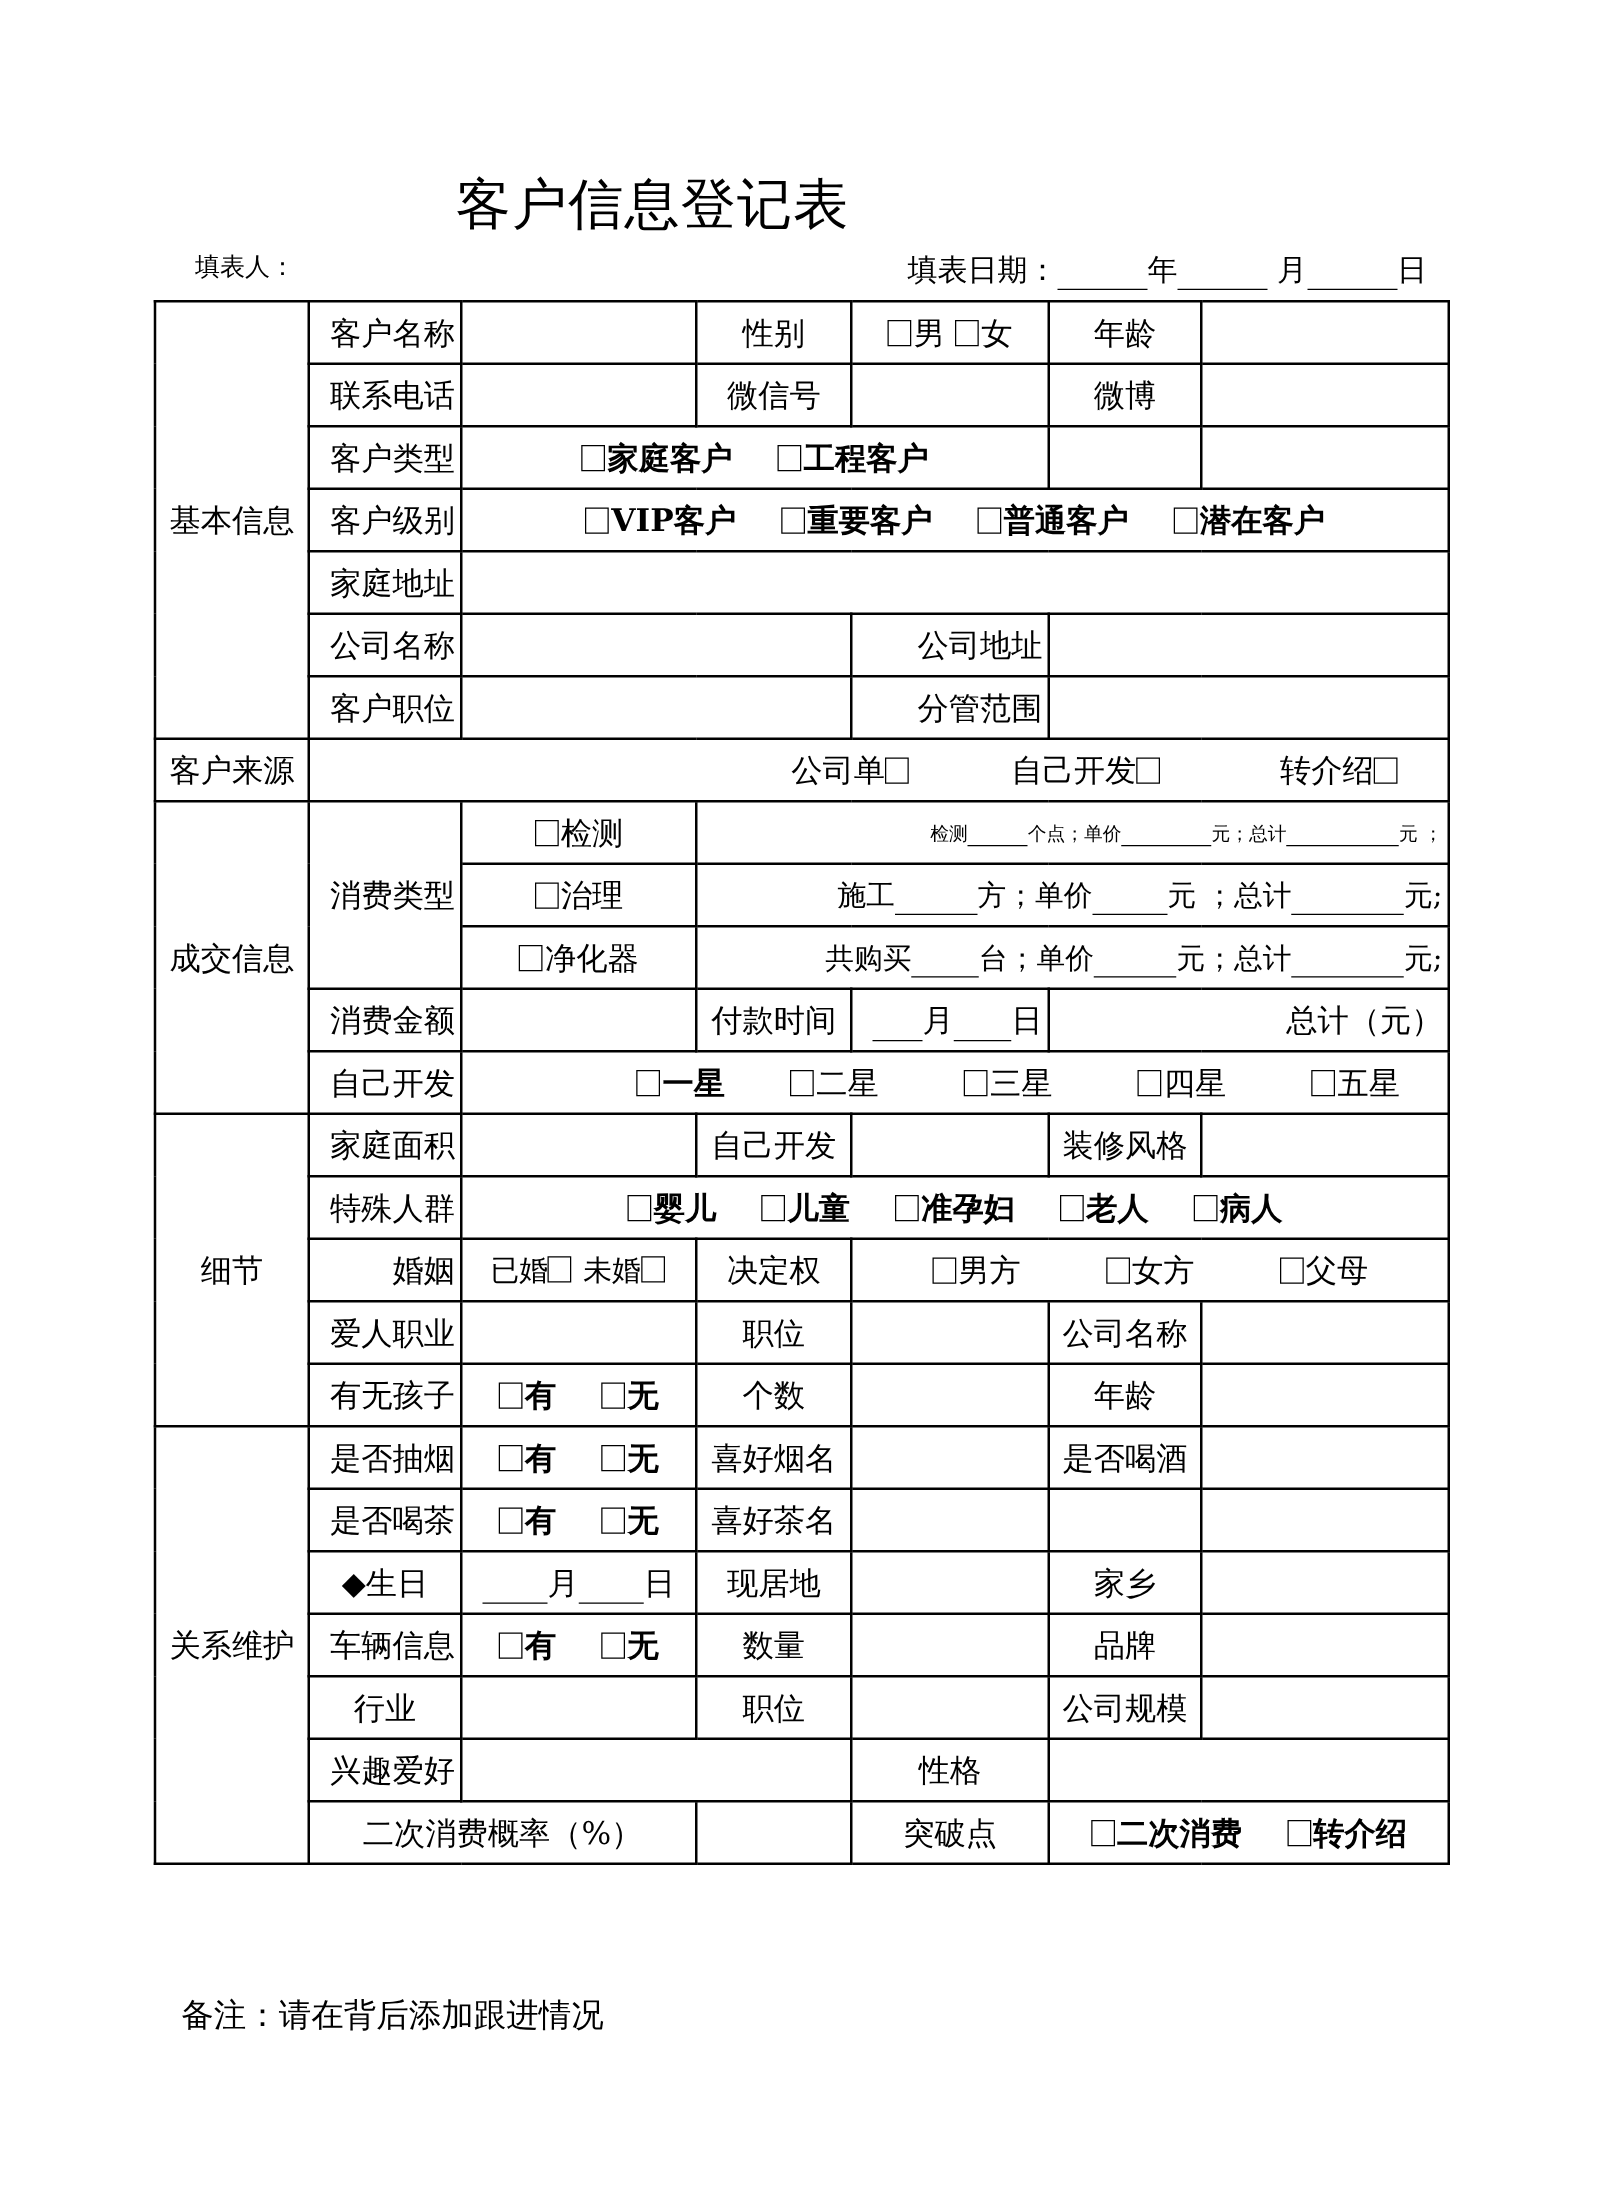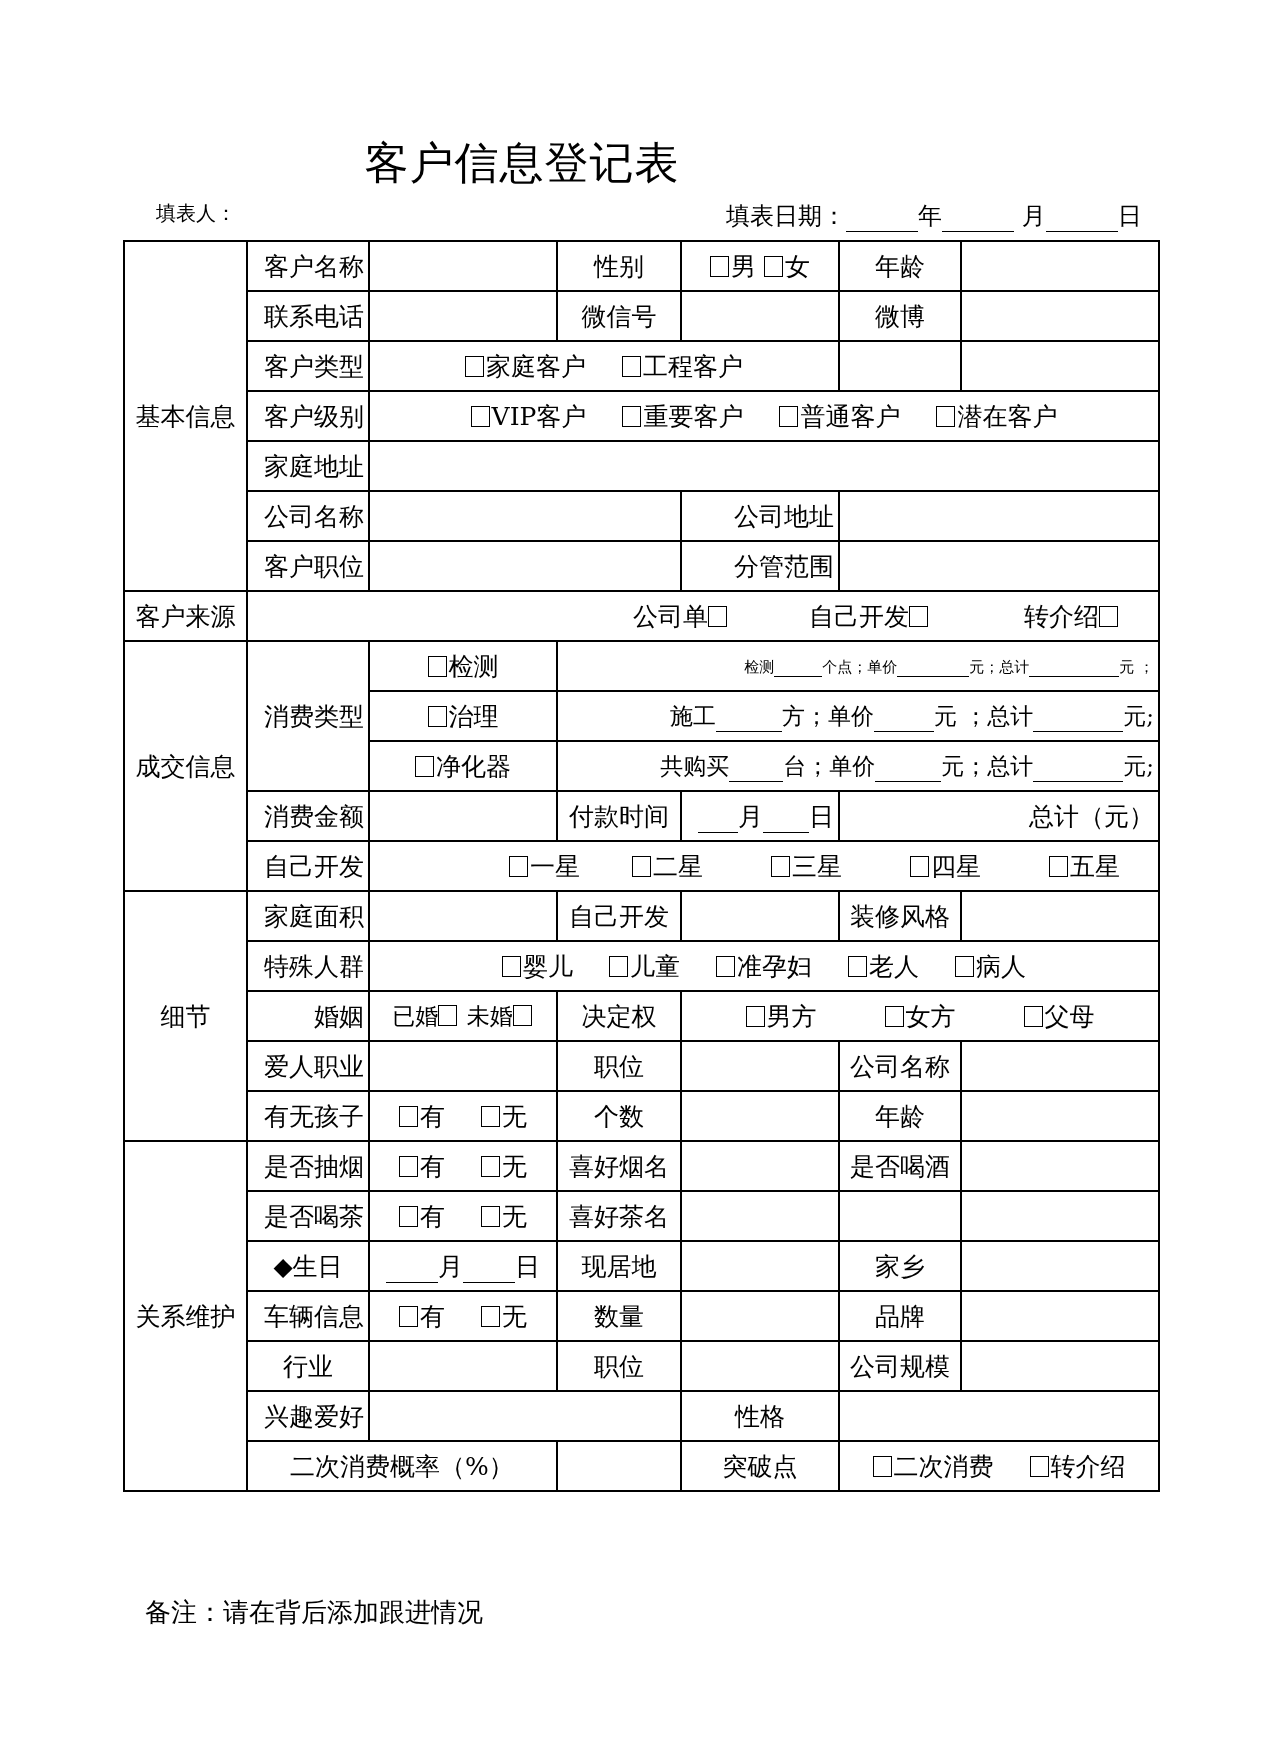--- a/index.html
+++ b/index.html
@@ -5,21 +5,21 @@
   html, body { margin:0; padding:0; background:#ffffff; }
   body { width:1280px; height:1763px; position:relative; font-family:"DejaVu Serif","Liberation Serif",serif; color:#000; }
   .title { position:absolute; top:134px; left:0; width:1044px; text-align:center; font-size:44px; letter-spacing:1px; }
   .meta-left { position:absolute; top:200px; left:156px; font-size:20px; }
   .meta-right { position:absolute; top:200px; left:712px; font-size:24px; white-space:pre;margin-left:14px; }
   table.form { position:absolute; top:240px; left:123px; width:1035px; border-collapse:collapse; table-layout:fixed; }
   table.form td { border:2.5px solid #000; height:48px; padding:0 4px; font-size:25px; white-space:nowrap; overflow:hidden; vertical-align:middle; }
   td.c { text-align:center; }
   td.l { text-align:right; }
   td.sec { text-align:center; font-size:26px; padding:0;border-radius:28px; }
-  .opt { display:inline-block; margin:0 18px; }
+  .opt { display:inline-block; margin:0 18px;font-weight:bold; }
   .opt-wide { display:inline-block; margin:0 34px; }
   .box { display:inline-block; width:17px; height:19px; border:1.5px solid #000; vertical-align:-2px; margin-right:2px; }
   .blank { display:inline-block; border-bottom:1.5px solid #000; height:20px; vertical-align:bottom; }
   .note { position:absolute; top:1595px; left:145px; font-size:26px; }
 </style>
 </head>
 <body>
 
 <div class="title">客户信息登记表</div>
 <div class="meta-left">填表人：</div>

